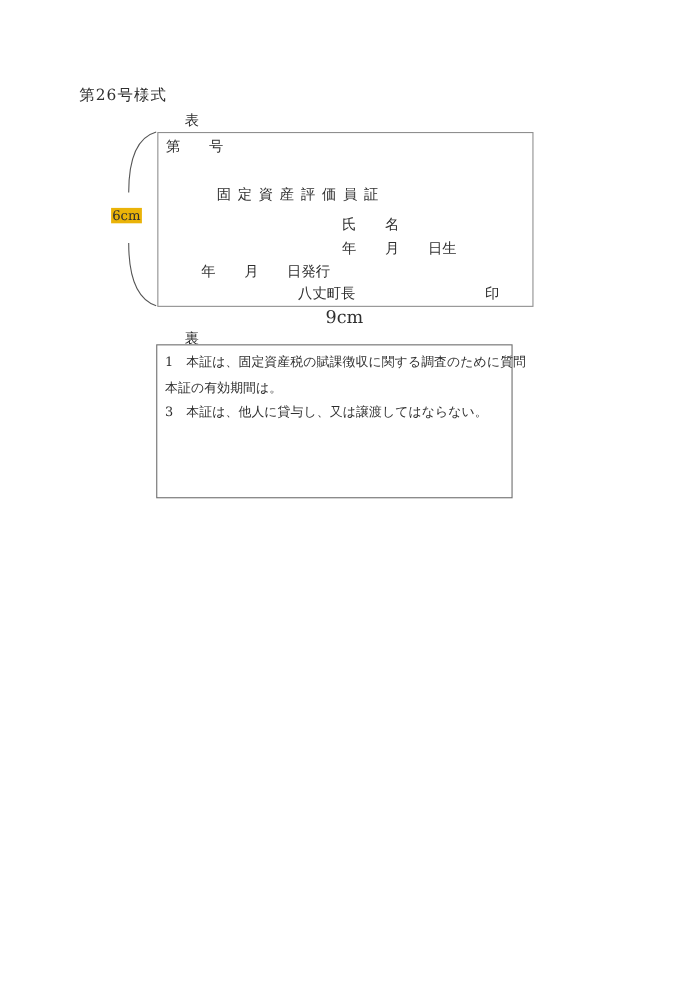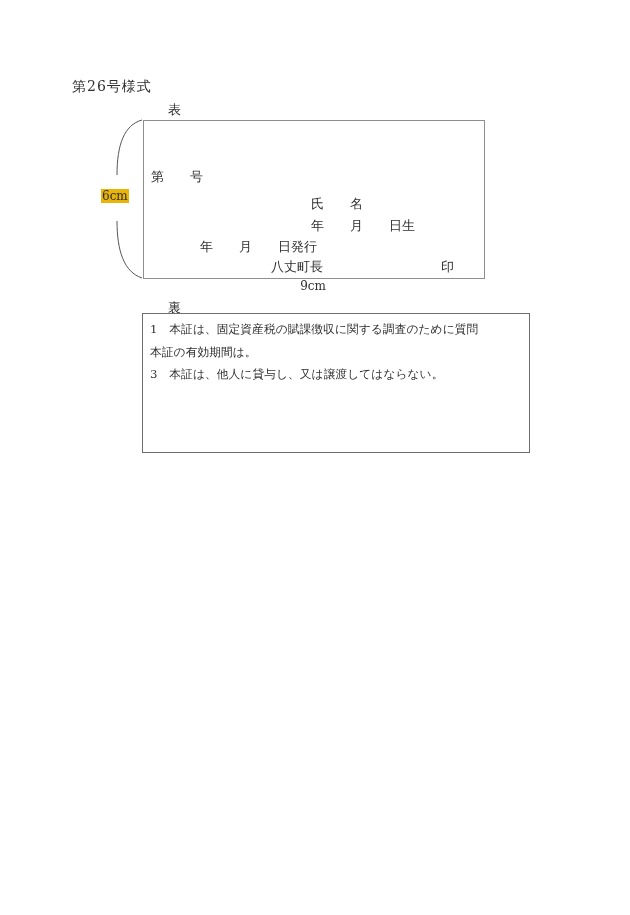--- a/index.html
+++ b/index.html
@@ -18,35 +18,35 @@
   .front-label { left: 168px; top: 101px; font-size: 13px; }
   .front-card {
     position: absolute;
     left: 143px; top: 120px;
     width: 340px; height: 157px;
     border: 1px solid #8f8f8f;
     background: #ffffff;
     font-size: 13px;
   }
   .front-card .abs { font-size: 13px; }
-  .fc-number   { left: 7px;   top: 3px; margin-top: 44px; }
+  .fc-number   { left: 7px;   top: 3px; }
   .fc-title    { left: 53px;  top: 47px; letter-spacing: 1px; }
   .fc-name     { left: 167px; top: 74px; }
   .fc-birth    { left: 167px; top: 96px; }
-  .fc-issue    { left: 56px;  top: 117px; font-family: Liberation Mono, monospace; }
+  .fc-issue    { left: 39px;  top: 117px; font-family: Liberation Mono, monospace; }
   .fc-issuer   { left: 127px; top: 137px; }
   .fc-seal     { left: 297px; top: 137px; }
   .brace-svg { position: absolute; left: 108px; top: 119px; width: 36px; height: 160px; }
   .dim-h { left: 101px; top: 189px; font-size: 12px; background: #eab308; padding: 0 1px; }
-  .dim-w { left: 143px; top: 279px; width: 340px; text-align: center; font-size: 12px; }
+  .dim-w { left: 143px; top: 279px; width: 340px; text-align: center; font-size: 16px; }
   .back-label { left: 168px; top: 299px; font-size: 13px; }
   .back-card {
     position: absolute;
     left: 142px; top: 313px;
-    width: 388px; height: 140px;
+    width: 324px; height: 140px;
     border: 1px solid #6e6e6e;
     background: #ffffff;
     box-sizing: border-box;
     padding: 4px 7px 0 7px;
   }
   .back-line {
     font-size: 11.7px;
     line-height: 22.6px;
     white-space: nowrap;
     letter-spacing: 0.1px;
@@ -62,20 +62,21 @@
   <div class="abs front-label">表</div>
 
   <svg class="brace-svg" viewBox="0 0 36 160" xmlns="http://www.w3.org/2000/svg">
     <path d="M34,1 C16,6 9,26 9,56" fill="none" stroke="#555555" stroke-width="1"></path>
     <path d="M9,102 C9,132 16,153 34,159" fill="none" stroke="#555555" stroke-width="1"></path>
   </svg>
   <div class="abs dim-h">6cm</div>
 
   <div class="front-card">
     <div class="abs fc-number">第　　号</div>
+    <div class="abs fc-title">固 定 資 産 評 価 員 証</div>
     <div class="abs fc-name">氏　　名</div>
     <div class="abs fc-birth">年　　月　　日生</div>
     <div class="abs fc-issue">年　　月　　日発行</div>
     <div class="abs fc-issuer">八丈町長</div>
     <div class="abs fc-seal">印</div>
   </div>
 
   <div class="abs dim-w">9cm</div>
 
   <div class="abs back-label">裏</div>

